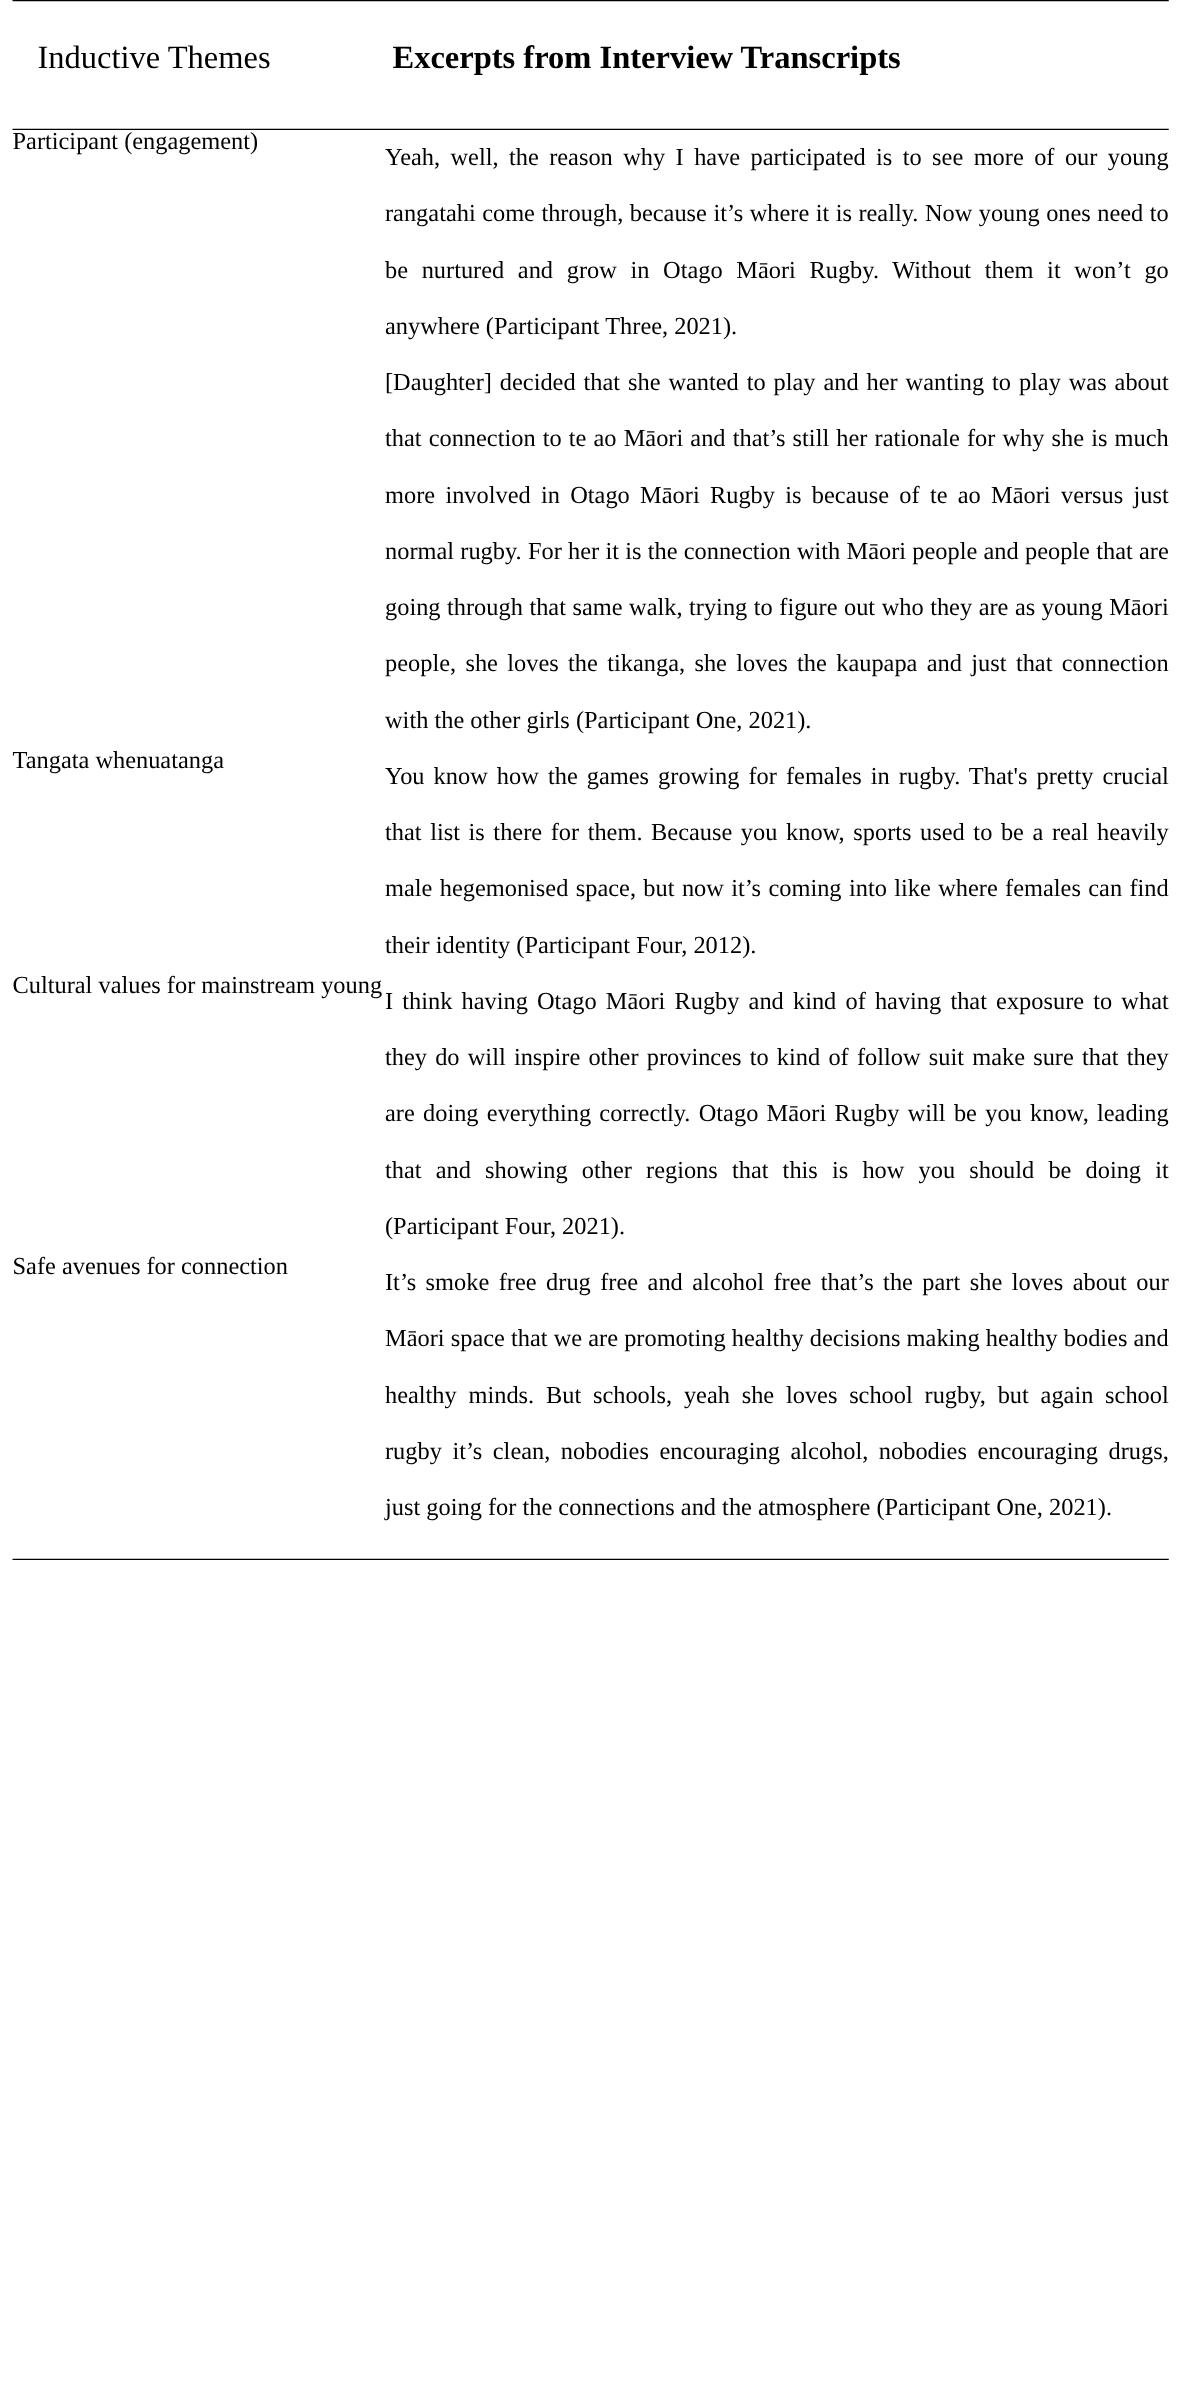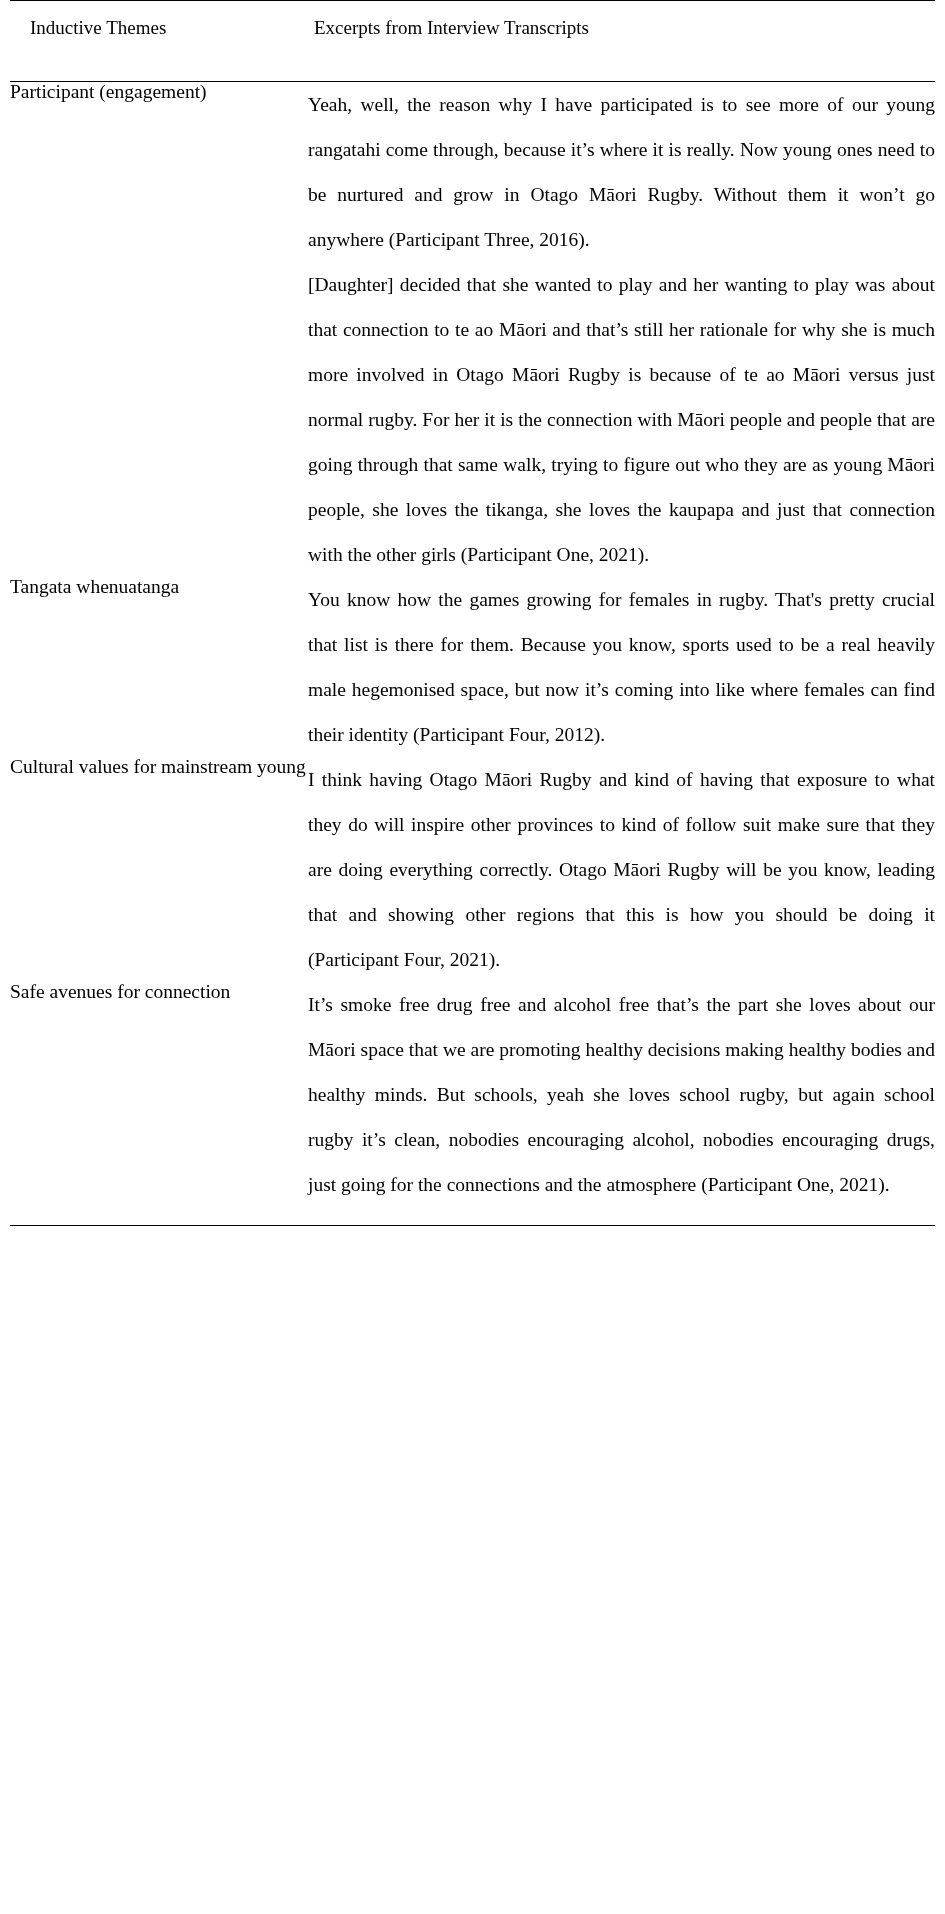--- a/index.html
+++ b/index.html
@@ -32,26 +32,26 @@
 
   table.qual-table col.col-theme { width: 298px; }
   table.qual-table col.col-excerpt { width: 627px; }
 
   thead.header-row th {
     border-top: 1.6px solid #000;
     border-bottom: 1.2px solid #000;
     font-weight: normal;
     text-align: left;
     vertical-align: top;
-    font-size: 19px;
+    font-size: 26px;
     line-height: 1.5;
-    padding: 13px 0 38px 0;
+    padding: 25px 0 38px 0;
   }
   thead.header-row th.th-theme { padding-left: 20px; }
-  thead.header-row th.th-excerpt { padding-left: 6px; }
+  thead.header-row th.th-excerpt { padding-left: 6px; font-weight: bold; }
 
   tbody.body-rows td {
     vertical-align: top;
     font-size: 19.5px;
     line-height: 1.0;
     padding: 0;
   }
 
   td.theme-cell {
     padding: 22px 28px 0 20px;
@@ -108,21 +108,21 @@
         <th class="th-excerpt">Excerpts from Interview Transcripts</th>
       </tr>
     </thead>
     <tbody class="body-rows">
 
       <tr class="data-row">
         <td class="theme-cell">
           <span class="theme-justify">Participant (engagement)</span>
         </td>
         <td class="excerpt-cell">
-          <p>Yeah, well, the reason why I have participated is to see more of our young rangatahi come through, because it’s where it is really. Now young ones need to be nurtured and grow in Otago Māori Rugby. Without them it won’t go anywhere (Participant Three, 2016).</p>
+          <p>Yeah, well, the reason why I have participated is to see more of our young rangatahi come through, because it’s where it is really. Now young ones need to be nurtured and grow in Otago Māori Rugby. Without them it won’t go anywhere (Participant Three, 2021).</p>
           <p>[Daughter] decided that she wanted to play and her wanting to play was about that connection to te ao Māori and that’s still her rationale for why she is much more involved in Otago Māori Rugby is because of te ao Māori versus just normal rugby. For her it is the connection with Māori people and people that are going through that same walk, trying to figure out who they are as young Māori people, she loves the tikanga, she loves the kaupapa and just that connection with the other girls (Participant One, 2021).</p>
         </td>
       </tr>
 
       <tr class="data-row">
         <td class="theme-cell">
           <span class="theme-justify">Tangata whenuatanga</span>
         </td>
         <td class="excerpt-cell">
           <p>You know how the games growing for females in rugby. That's pretty crucial that list is there for them. Because you know, sports used to be a real heavily male hegemonised space, but now it’s coming into like where females can find their identity (Participant Four, 2012).</p>

